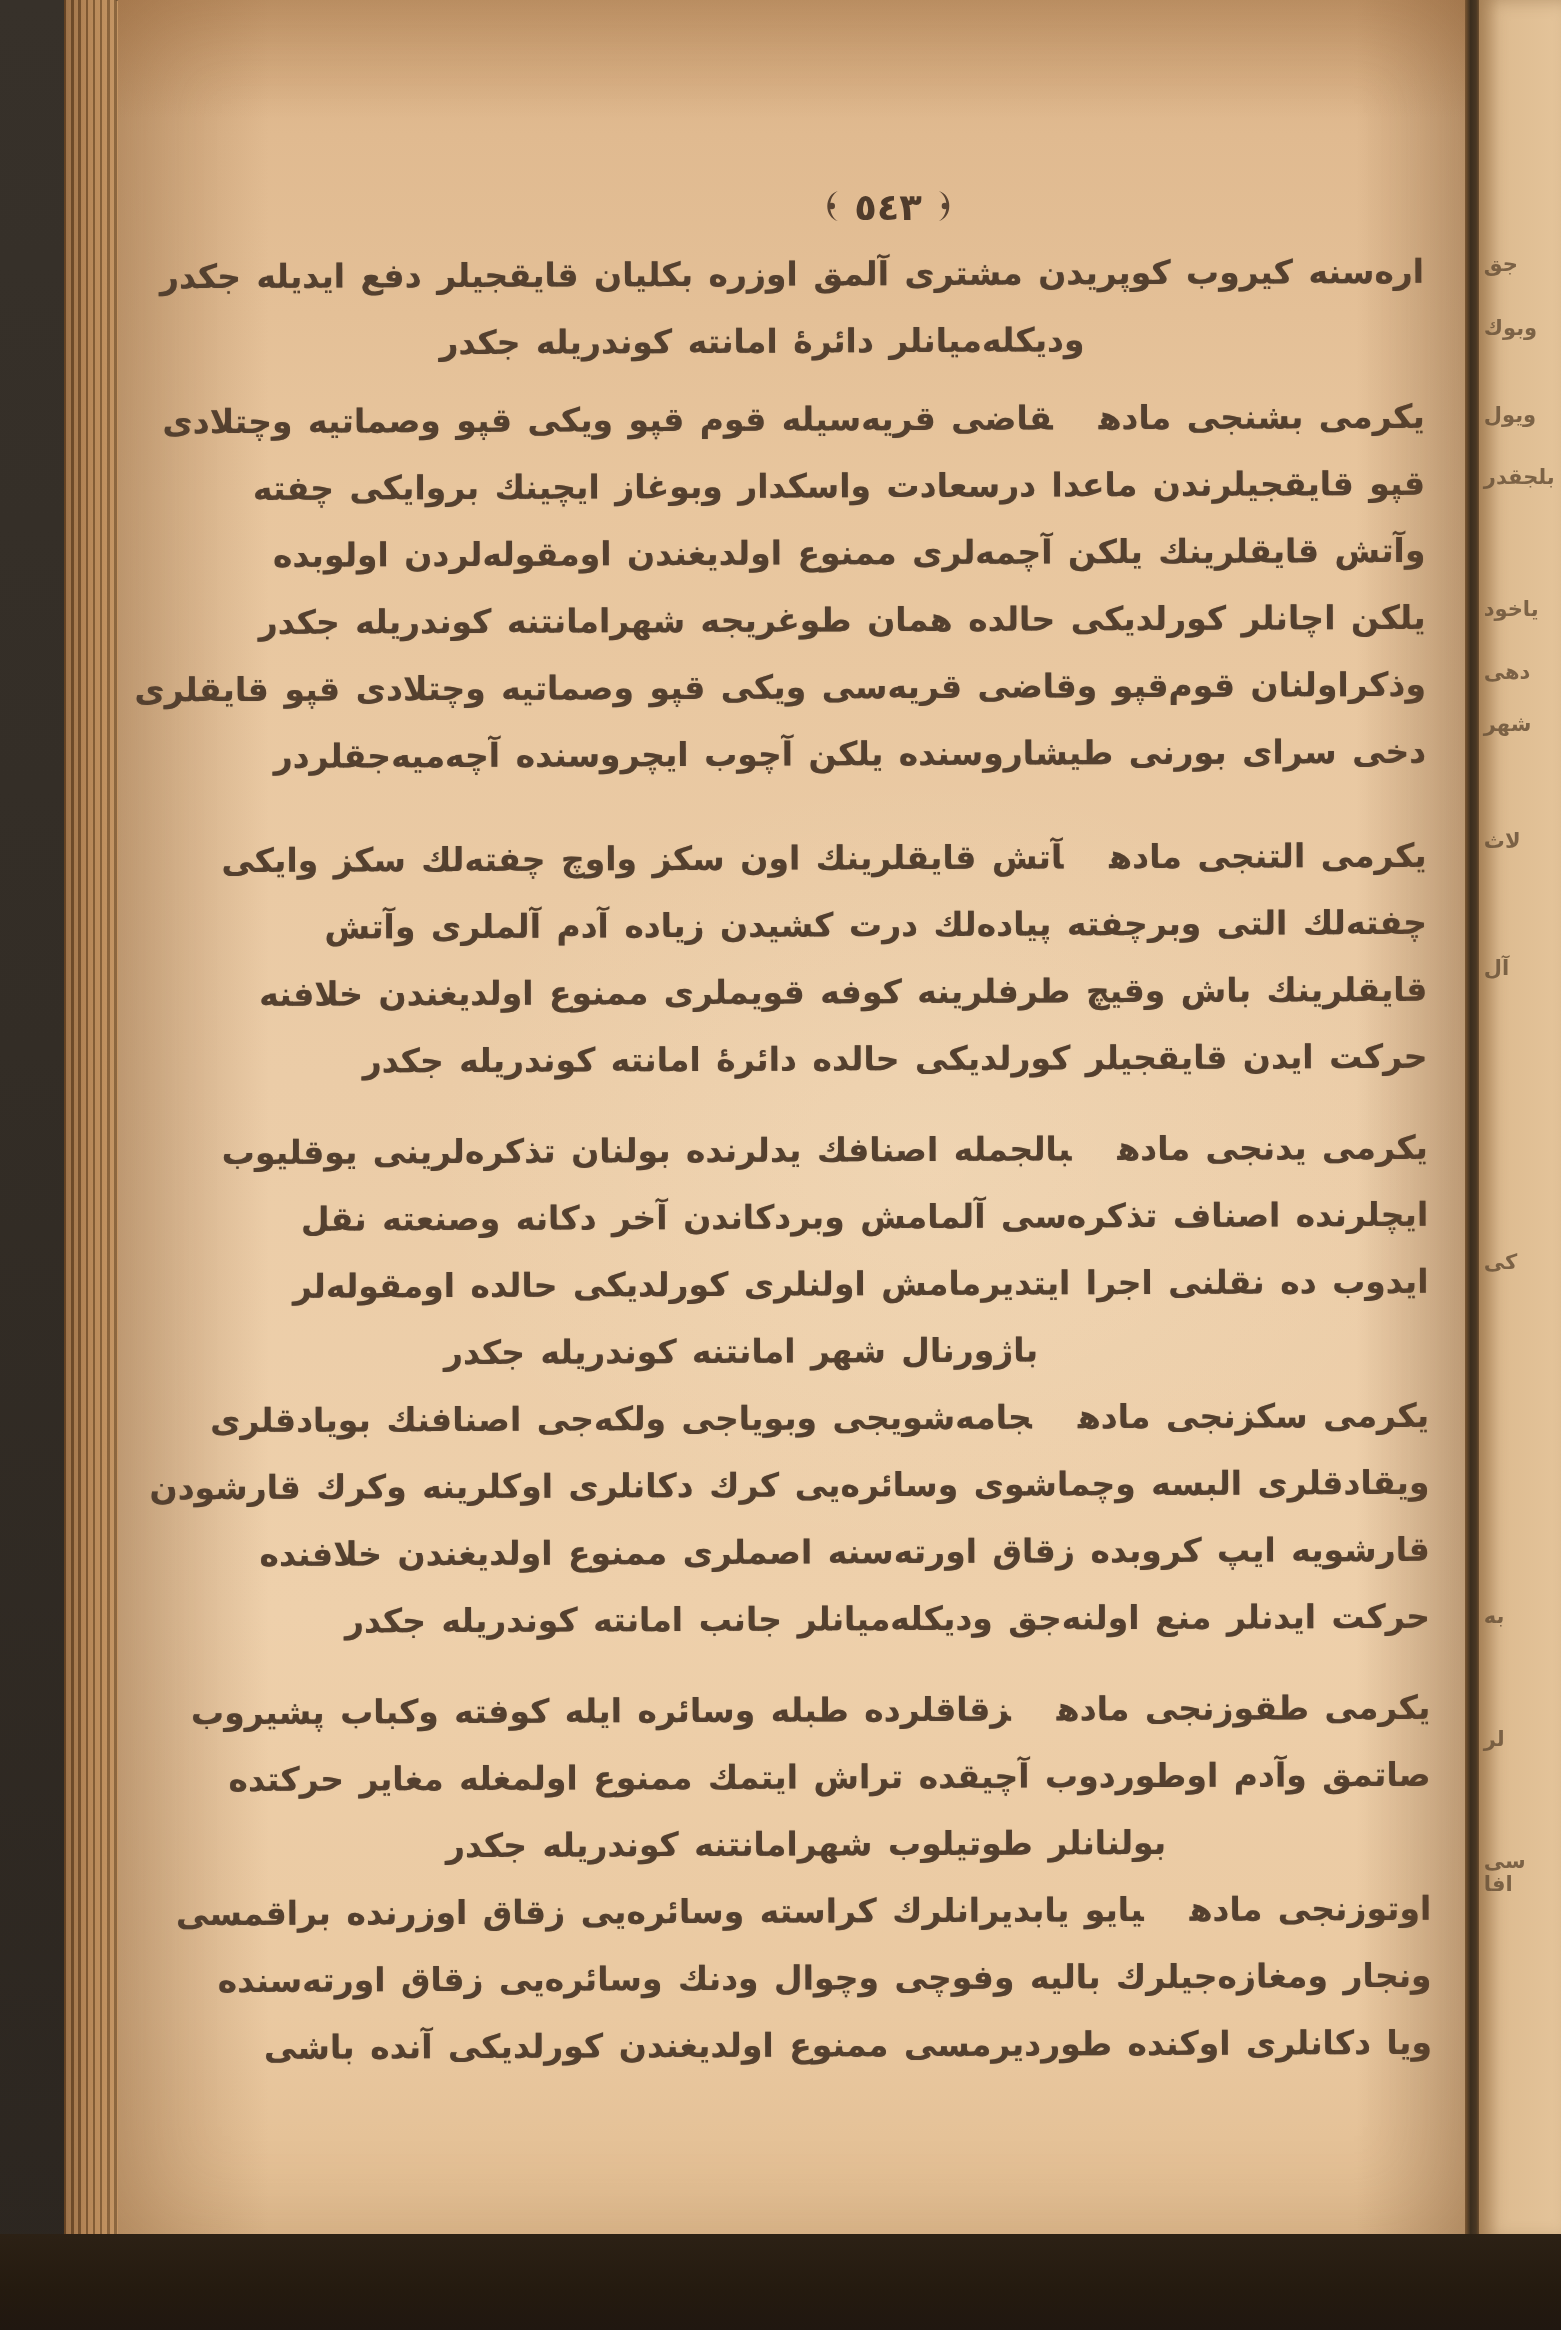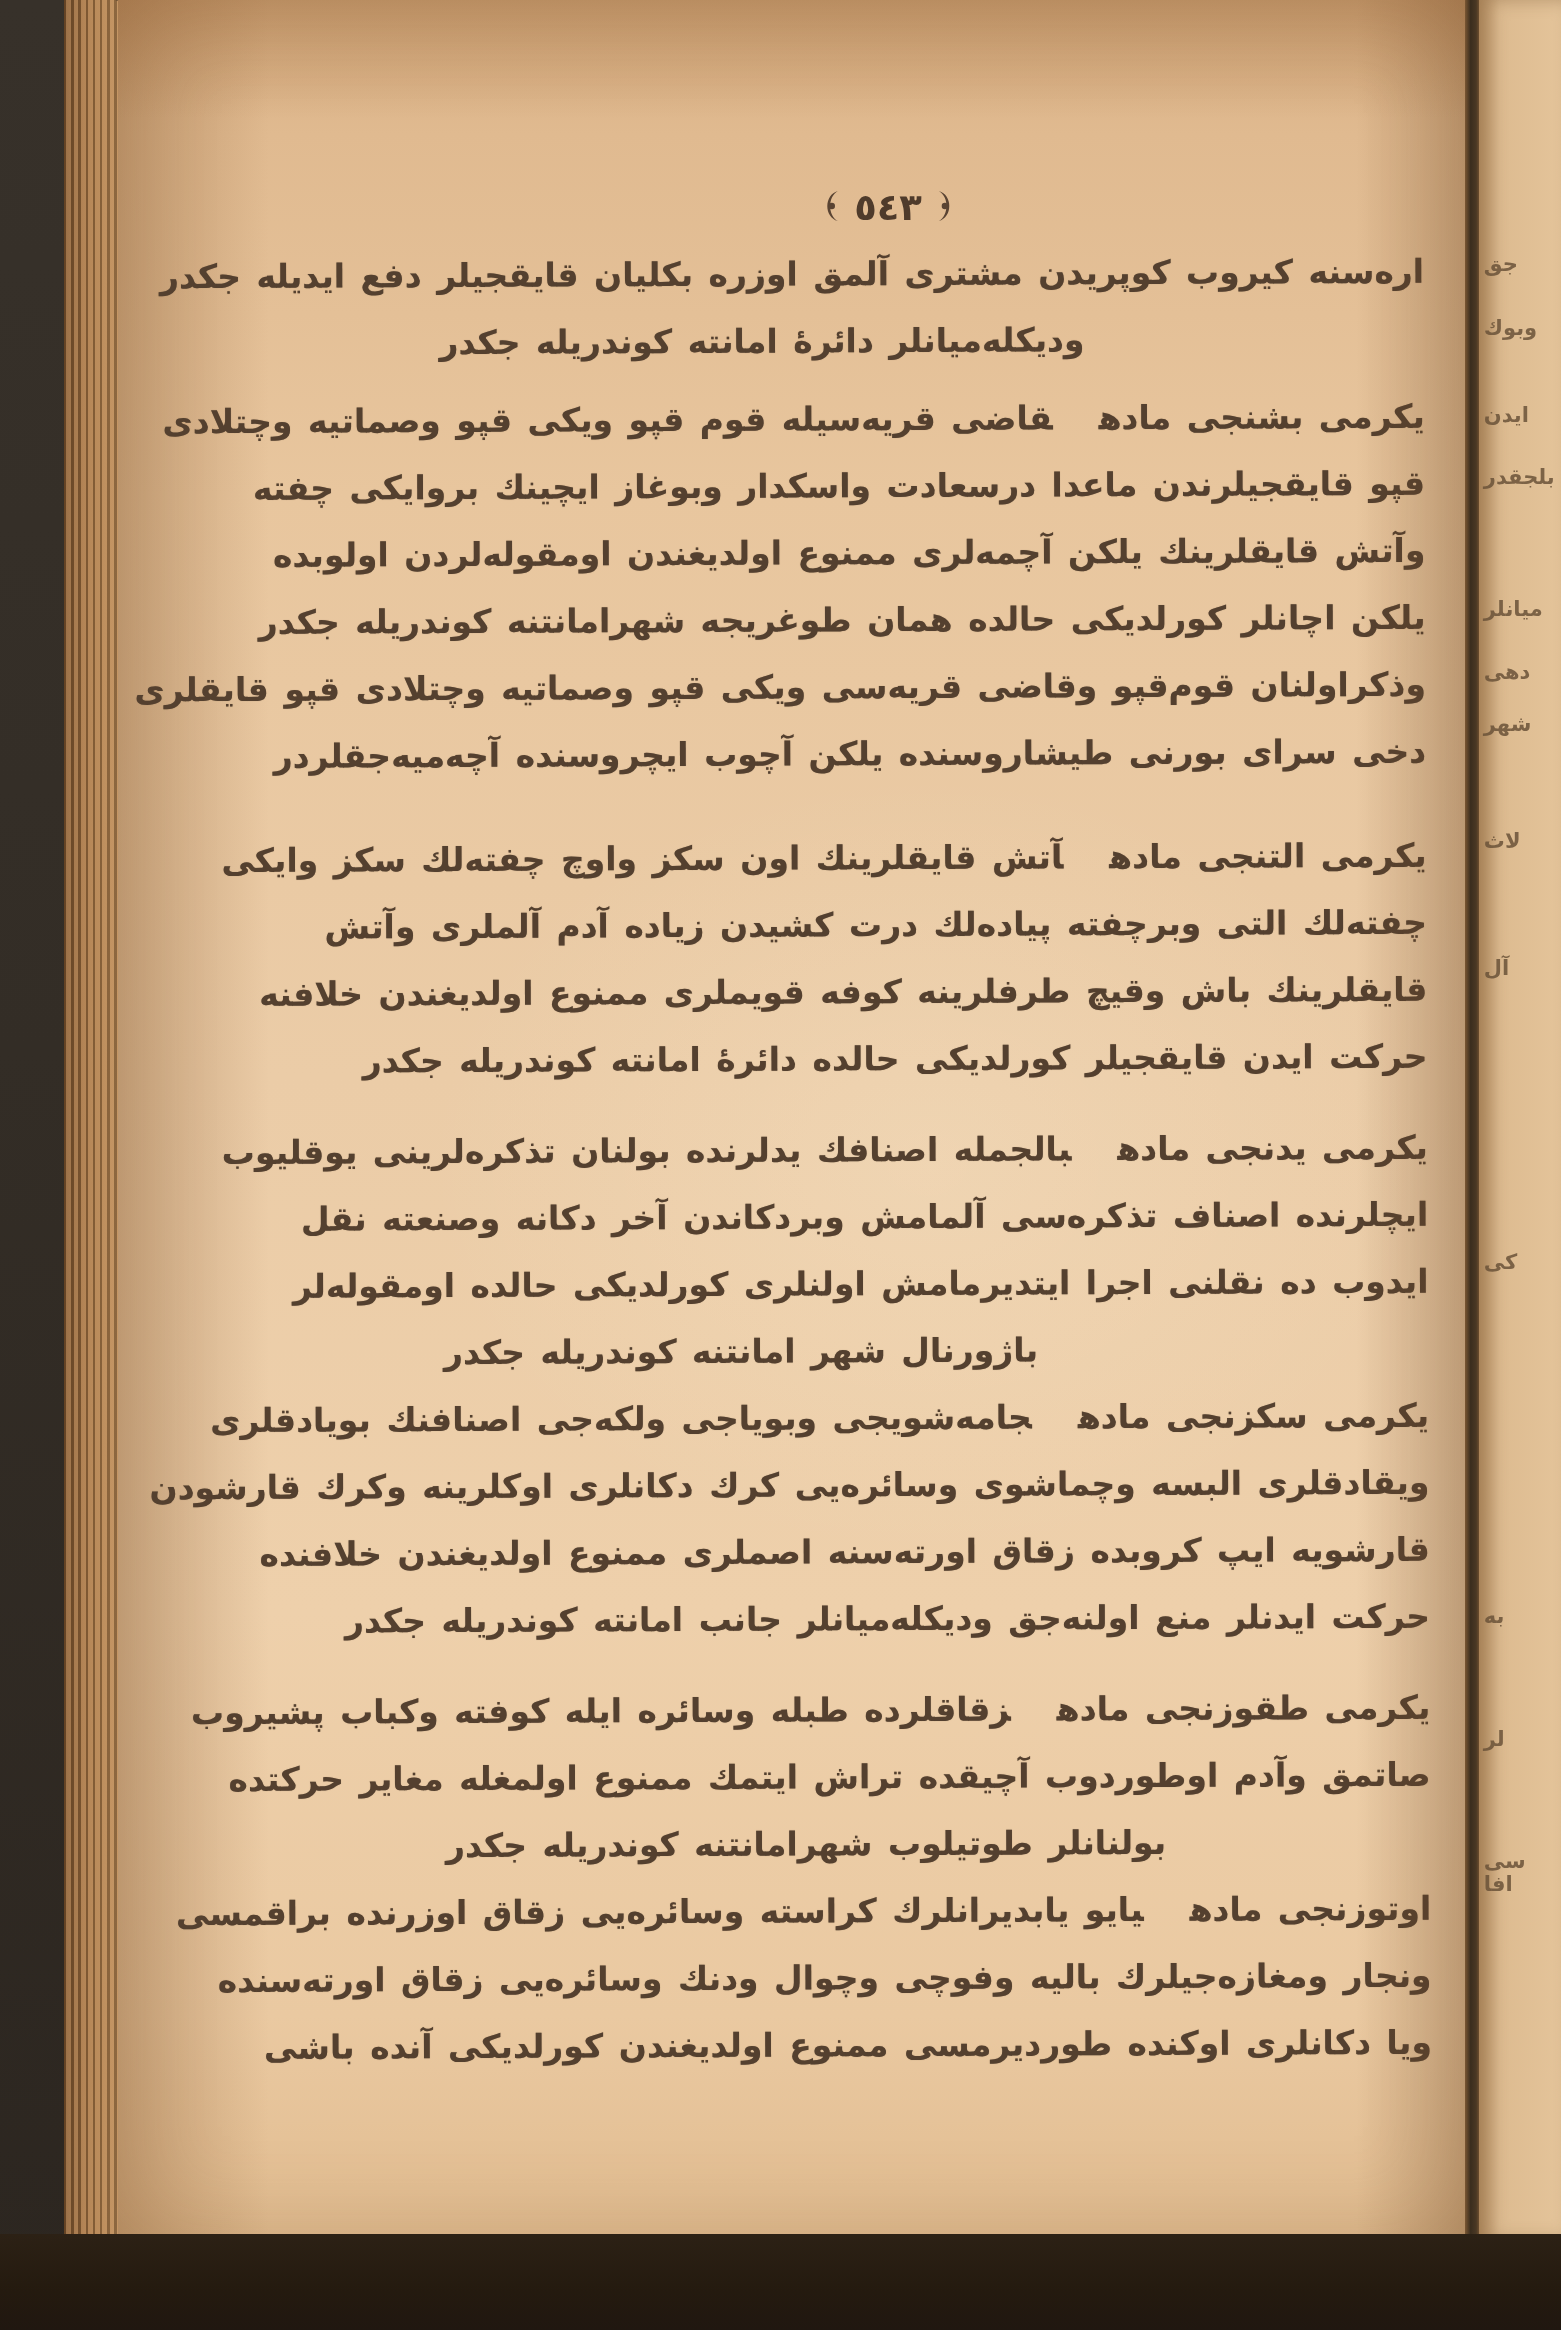--- a/index.html
+++ b/index.html
@@ -165,23 +165,23 @@
       </div>
 
     </div>
   </div>
 
   <div class="page-divider"></div>
 
   <div class="next-page">
     <span class="edge-frag" style="top:232px">جق</span>
     <span class="edge-frag" style="top:296px">وبوك</span>
-    <span class="edge-frag" style="top:383px">ايدن</span>
+    <span class="edge-frag" style="top:383px">ويول</span>
     <span class="edge-frag" style="top:445px">بلجقدر</span>
-    <span class="edge-frag" style="top:577px">ميانلر</span>
+    <span class="edge-frag" style="top:577px">ياخود</span>
     <span class="edge-frag" style="top:640px">دهى</span>
     <span class="edge-frag" style="top:692px">شهر</span>
     <span class="edge-frag" style="top:809px">لاث</span>
     <span class="edge-frag" style="top:936px">آل</span>
     <span class="edge-frag" style="top:1230px">كى</span>
     <span class="edge-frag" style="top:1584px">به</span>
     <span class="edge-frag" style="top:1707px">لر</span>
     <span class="edge-frag" style="top:1829px">سى</span>
     <span class="edge-frag" style="top:1852px">افا</span>
   </div>

